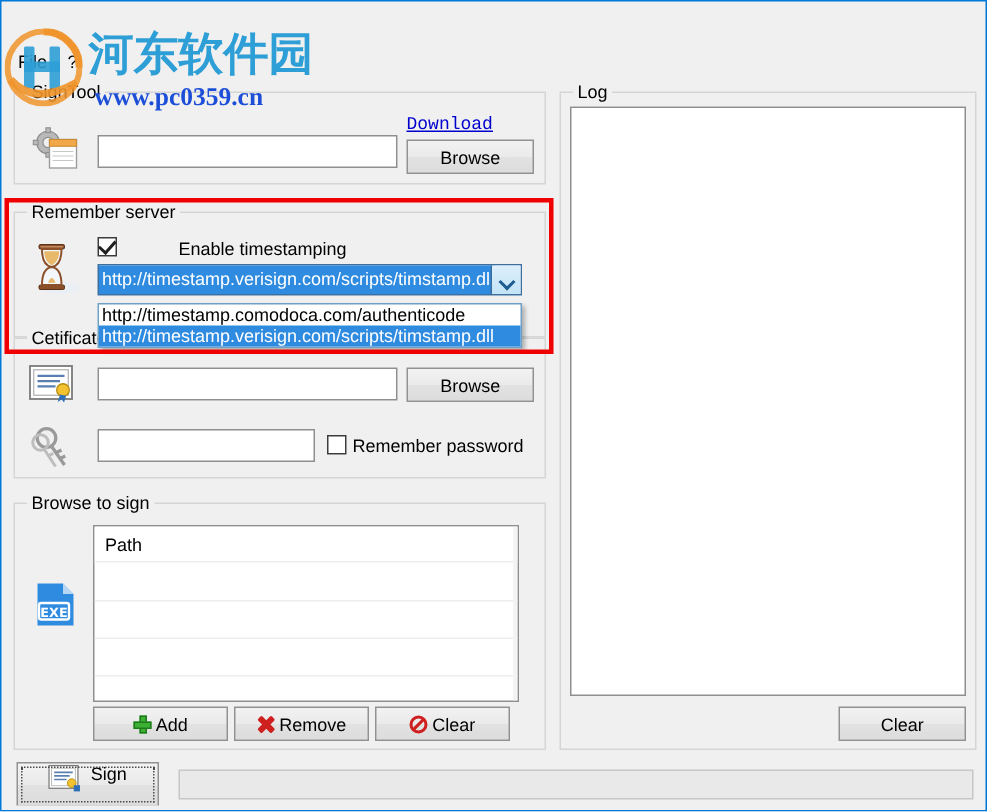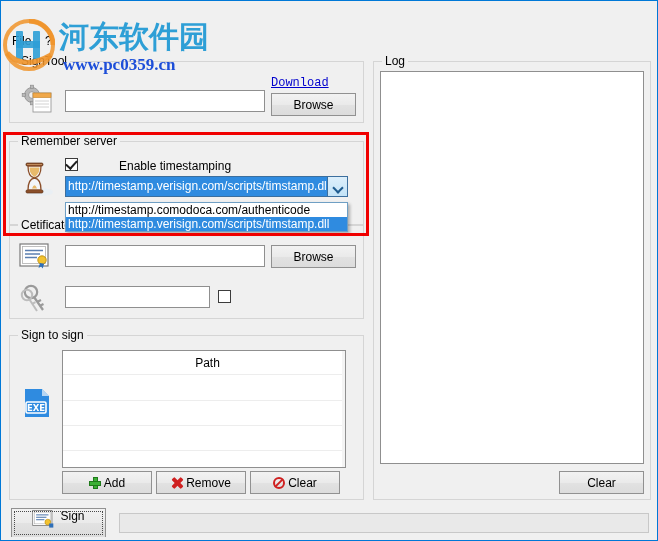--- a/index.html
+++ b/index.html
@@ -317,21 +317,20 @@
     position: absolute;
     left: 0; top: 0;
     width: 100%; height: 24px;
     line-height: 24px;
     padding-left: 7px;
     box-sizing: border-box;
     font-size: 12px;
     color: #000;
     background: #fff;
     border-bottom: 1px solid #ededed;
-    text-align: center;
   }
   .list-rows { position: absolute; left: 0; top: 25px; width: 100%; }
   .list-row { height: 24px; border-bottom: 1px solid #ededed; }
   .list-scroll {
     position: absolute;
     right: 0; top: 0;
     width: 3px; height: 100%;
     background: #f4f4f4;
   }
   #btn-add    { left: 61px;  top: 470px; width: 90px; height: 23px; }
@@ -523,23 +522,24 @@
       <circle cx="8" cy="12" r="5.2"></circle>
       <path d="M10.5 16.5 L18 28"></path>
       <path d="M13 21 L16.5 19.2"></path>
     </g>
   </svg>
 
   <div class="tbox" id="cert-path"></div>
   <div class="btn" id="btn-browse-cert">Browse</div>
   <div class="tbox" id="cert-pass"></div>
   <div class="chk-box" id="chk-remember-box"></div>
+  <div class="chk-label" id="chk-remember-label">Remember password</div>
 
   <div class="group" id="grp-files">
-    <span class="g-label">Sign to sign</span>
+    <span class="g-label">Browse to sign</span>
   </div>
 
   <svg id="exe-icon" viewBox="0 0 32 32">
     <path d="M4 2 H21 L28 9 V30 H4 Z" fill="#2f8be0"></path>
     <path d="M21 2 L28 9 H21 Z" fill="#ffffff" opacity="0.65"></path>
     <rect x="5" y="15" width="20" height="11" rx="1.5" fill="#2f8be0" stroke="#ffffff" stroke-width="1.6"></rect>
     <text x="15" y="24" font-family="DejaVu Sans, sans-serif" font-size="8.5" font-weight="bold" fill="#ffffff" text-anchor="middle">EXE</text>
   </svg>
 
   <div class="tbox" id="files-list">

